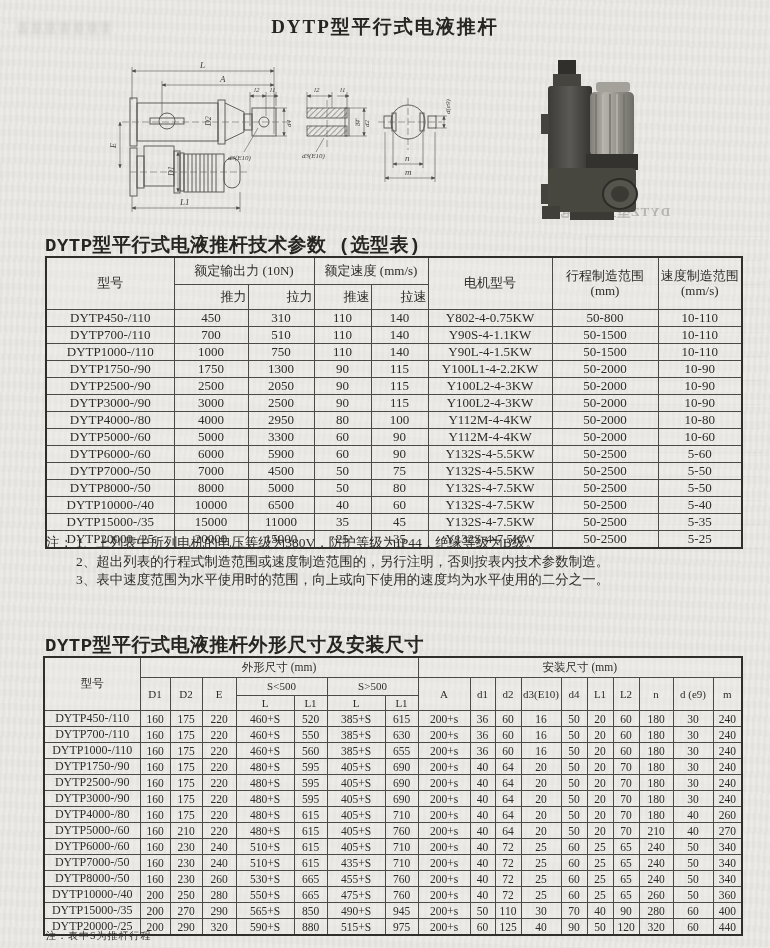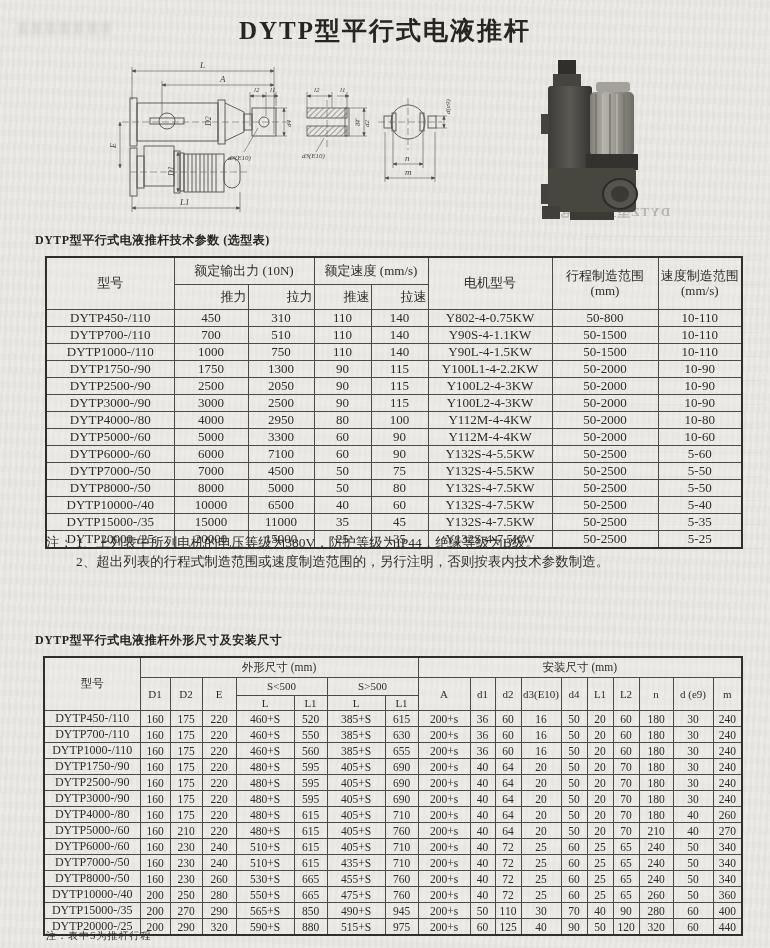--- a/index.html
+++ b/index.html
@@ -13,42 +13,42 @@
   }
   .page{
     position:absolute;inset:0;
     background:
       repeating-linear-gradient(93deg, rgba(255,255,255,.05) 0 3px, rgba(120,120,115,.04) 3px 6px),
       repeating-linear-gradient(2deg, rgba(210,209,204,.12) 0 7px, rgba(236,235,231,.1) 7px 14px),
       #eae9e5;
   }
   .doc-title{
     position:absolute;top:14px;left:0;width:770px;
-    text-align:center;font-size:25px;font-weight:bold;
+    text-align:center;font-size:19px;font-weight:bold;
     letter-spacing:2px;color:#26251f;
   }
   .ghost{
     position:absolute;color:#8f8e8a;opacity:.55;
     transform:scaleX(-1);font-weight:bold;font-size:13px;
     filter:blur(.6px);letter-spacing:1px;
   }
   .ghost-smudge{
     position:absolute;left:18px;top:22px;width:92px;height:12px;
     background:repeating-linear-gradient(90deg,rgba(130,130,126,.25) 0 9px,rgba(130,130,126,.05) 9px 14px);
     filter:blur(1.5px);opacity:.5;
   }
   .ghost-lines{
     position:absolute;left:586px;top:236px;width:176px;height:318px;
     border-left:1px solid rgba(110,110,106,.14);
     background:repeating-linear-gradient(180deg,rgba(110,110,106,.10) 0 1px,transparent 1px 24px);
     opacity:.5;
   }
   .section-heading{
-    position:absolute;left:35px;
-    font-size:12px;font-weight:bold;color:#26251f;letter-spacing:.5px;
+    position:absolute;left:45px;
+    font-size:19px;font-weight:bold;color:#26251f;letter-spacing:.5px;font-family:Liberation Mono, monospace;
   }
   #heading1{top:232px;}
   #heading2{top:632px;}
   table{
     border-collapse:collapse;table-layout:fixed;
     position:absolute;left:45px;
     background:rgba(240,239,235,.35);
   }
   #table1{top:256px;width:696px;font-size:13px;}
   #table2{top:656px;width:698px;left:43px;font-size:11.5px;}
@@ -358,21 +358,21 @@
           <td>3300</td>
           <td>60</td>
           <td>90</td>
           <td>Y112M-4-4KW</td>
           <td>50-2000</td>
           <td>10-60</td>
         </tr>
         <tr>
           <td>DYTP6000-/60</td>
           <td>6000</td>
-          <td>7100</td>
+          <td>5900</td>
           <td>60</td>
           <td>90</td>
           <td>Y132S-4-5.5KW</td>
           <td>50-2500</td>
           <td>5-60</td>
         </tr>
         <tr>
           <td>DYTP7000-/50</td>
           <td>7000</td>
           <td>4500</td>
@@ -424,20 +424,21 @@
         </tr>
       </tbody>
   </table>
 
   <div class="notes">
     <div class="row0">
       <span class="note-label">注：</span>
       <span class="note-item first">1、上列表中所列电机的电压等级为380V，防护等级为IP44，绝缘等级为B级。</span>
     </div>
     <div class="note-item">2、超出列表的行程式制造范围或速度制造范围的，另行注明，否则按表内技术参数制造。</div>
+    <div class="note-item">3、表中速度范围为水平使用时的范围，向上或向下使用的速度均为水平使用的二分之一。</div>
   </div>
 
   <div class="section-heading" id="heading2">DYTP型平行式电液推杆外形尺寸及安装尺寸</div>
 
   <table id="table2">
     <colgroup>
       <col style="width:96px">
         <col style="width:30px">
         <col style="width:32px">
         <col style="width:34px">

